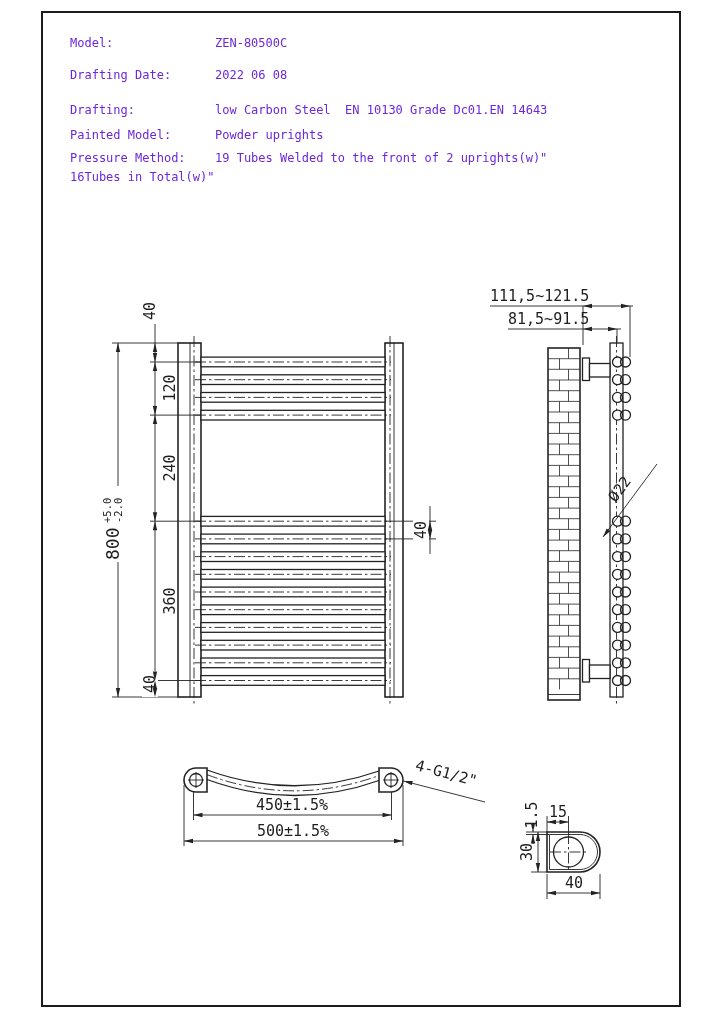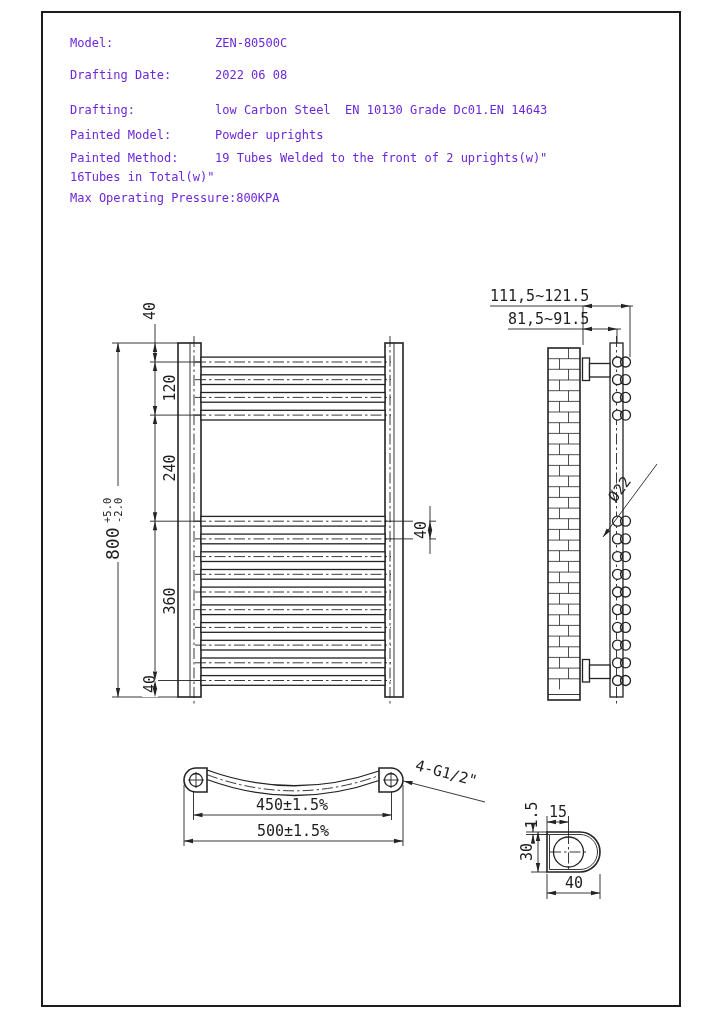--- a/index.html
+++ b/index.html
@@ -26,23 +26,22 @@
 <body>
 
 <div class="sheet">
   <div class="frame"></div>
 
   <div class="specs" id="specs">
       <div class="spec-row" style="top: 36px;"><span class="spec-label">Model:</span><span class="spec-value">ZEN-80500C</span></div>
       <div class="spec-row" style="top: 68px;"><span class="spec-label">Drafting Date:</span><span class="spec-value">2022 06 08</span></div>
       <div class="spec-row" style="top: 103px;"><span class="spec-label">Drafting:</span><span class="spec-value">low Carbon Steel  EN 10130 Grade Dc01.EN 14643</span></div>
       <div class="spec-row" style="top: 128px;"><span class="spec-label">Painted Model:</span><span class="spec-value">Powder uprights</span></div>
-      <div class="spec-row" style="top: 151px;"><span class="spec-label">Painted Method:</span><span class="spec-value">19 Tubes Welded to the front of 2 uprights(w)"</span></div>
+      <div class="spec-row" style="top: 151px;"><span class="spec-label">Pressure Method:</span><span class="spec-value">19 Tubes Welded to the front of 2 uprights(w)"</span></div>
       <div class="spec-row" style="top: 170px;"><span class="spec-label">16Tubes in Total(w)"</span><span class="spec-value"></span></div>
-      <div class="spec-row" style="top: 191px;"><span class="spec-label">Max Operating Pressure:</span><span class="spec-value">800KPA</span></div>
     </div>
 
   <svg id="cad" width="720" height="1018" viewBox="0 0 720 1018">
 
     <g>
       <rect class="ol" x="178" y="343" width="23" height="354"></rect>
       <path class="thin" d="M190,343 V697"></path>
       <path class="cdash" d="M194,336 V704"></path>
       <rect class="ol" x="385" y="343" width="18" height="354"></rect>
       <path class="thin" d="M394,343 V697"></path>

